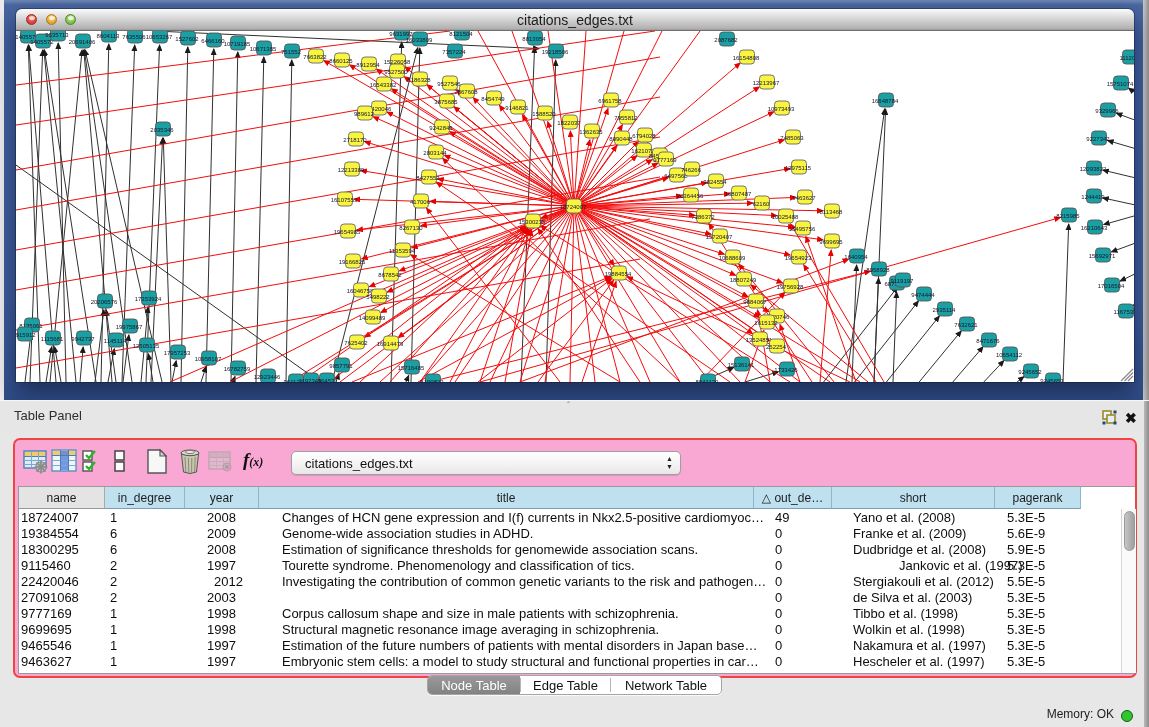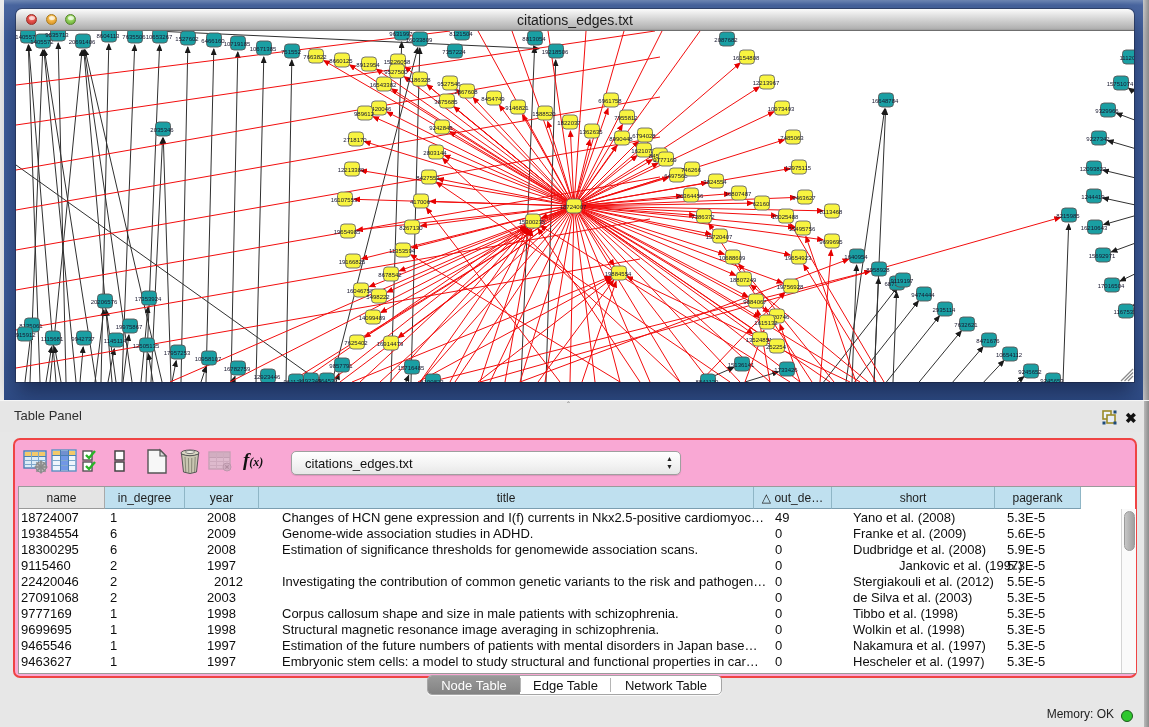--- a/index.html
+++ b/index.html
@@ -694,35 +694,36 @@
               <span class="cell" style="left:834px">Yano et al. (2008)</span>
               <span class="cell" style="left:988px">5.3E-5</span>
             </div>
             <div class="row" style="top:16px;width:1102px">
               <span class="cell" style="left:2px">19384554</span>
               <span class="cell" style="left:91px">6</span>
               <span class="cell" style="left:188px">2009</span>
               <span class="cell" style="left:263px">Genome-wide association studies in ADHD.</span>
               <span class="cell" style="left:756px">0</span>
               <span class="cell" style="left:834px">Franke et al. (2009)</span>
-              <span class="cell" style="left:988px">5.6E-5</span>
+              <span class="cell" style="left:988px">5.6E-9</span>
             </div>
             <div class="row" style="top:32px;width:1102px">
               <span class="cell" style="left:2px">18300295</span>
               <span class="cell" style="left:91px">6</span>
               <span class="cell" style="left:188px">2008</span>
               <span class="cell" style="left:263px">Estimation of significance thresholds for genomewide association scans.</span>
               <span class="cell" style="left:756px">0</span>
               <span class="cell" style="left:834px">Dudbridge et al. (2008)</span>
               <span class="cell" style="left:988px">5.9E-5</span>
             </div>
             <div class="row" style="top:48px;width:1102px">
               <span class="cell" style="left:2px">9115460</span>
               <span class="cell" style="left:91px">2</span>
               <span class="cell" style="left:188px">1997</span>
+              <span class="cell" style="left:263px">Tourette syndrome. Phenomenology and classification of tics.</span>
               <span class="cell" style="left:756px">0</span>
               <span class="cell" style="left:880px">Jankovic et al. (1997)</span>
               <span class="cell" style="left:988px">5.3E-5</span>
             </div>
             <div class="row" style="top:64px;width:1102px">
               <span class="cell" style="left:2px">22420046</span>
               <span class="cell" style="left:91px">2</span>
               <span class="cell" style="left:195px">2012</span>
               <span class="cell" style="left:263px">Investigating the contribution of common genetic variants to the risk and pathogen…</span>
               <span class="cell" style="left:756px">0</span>

